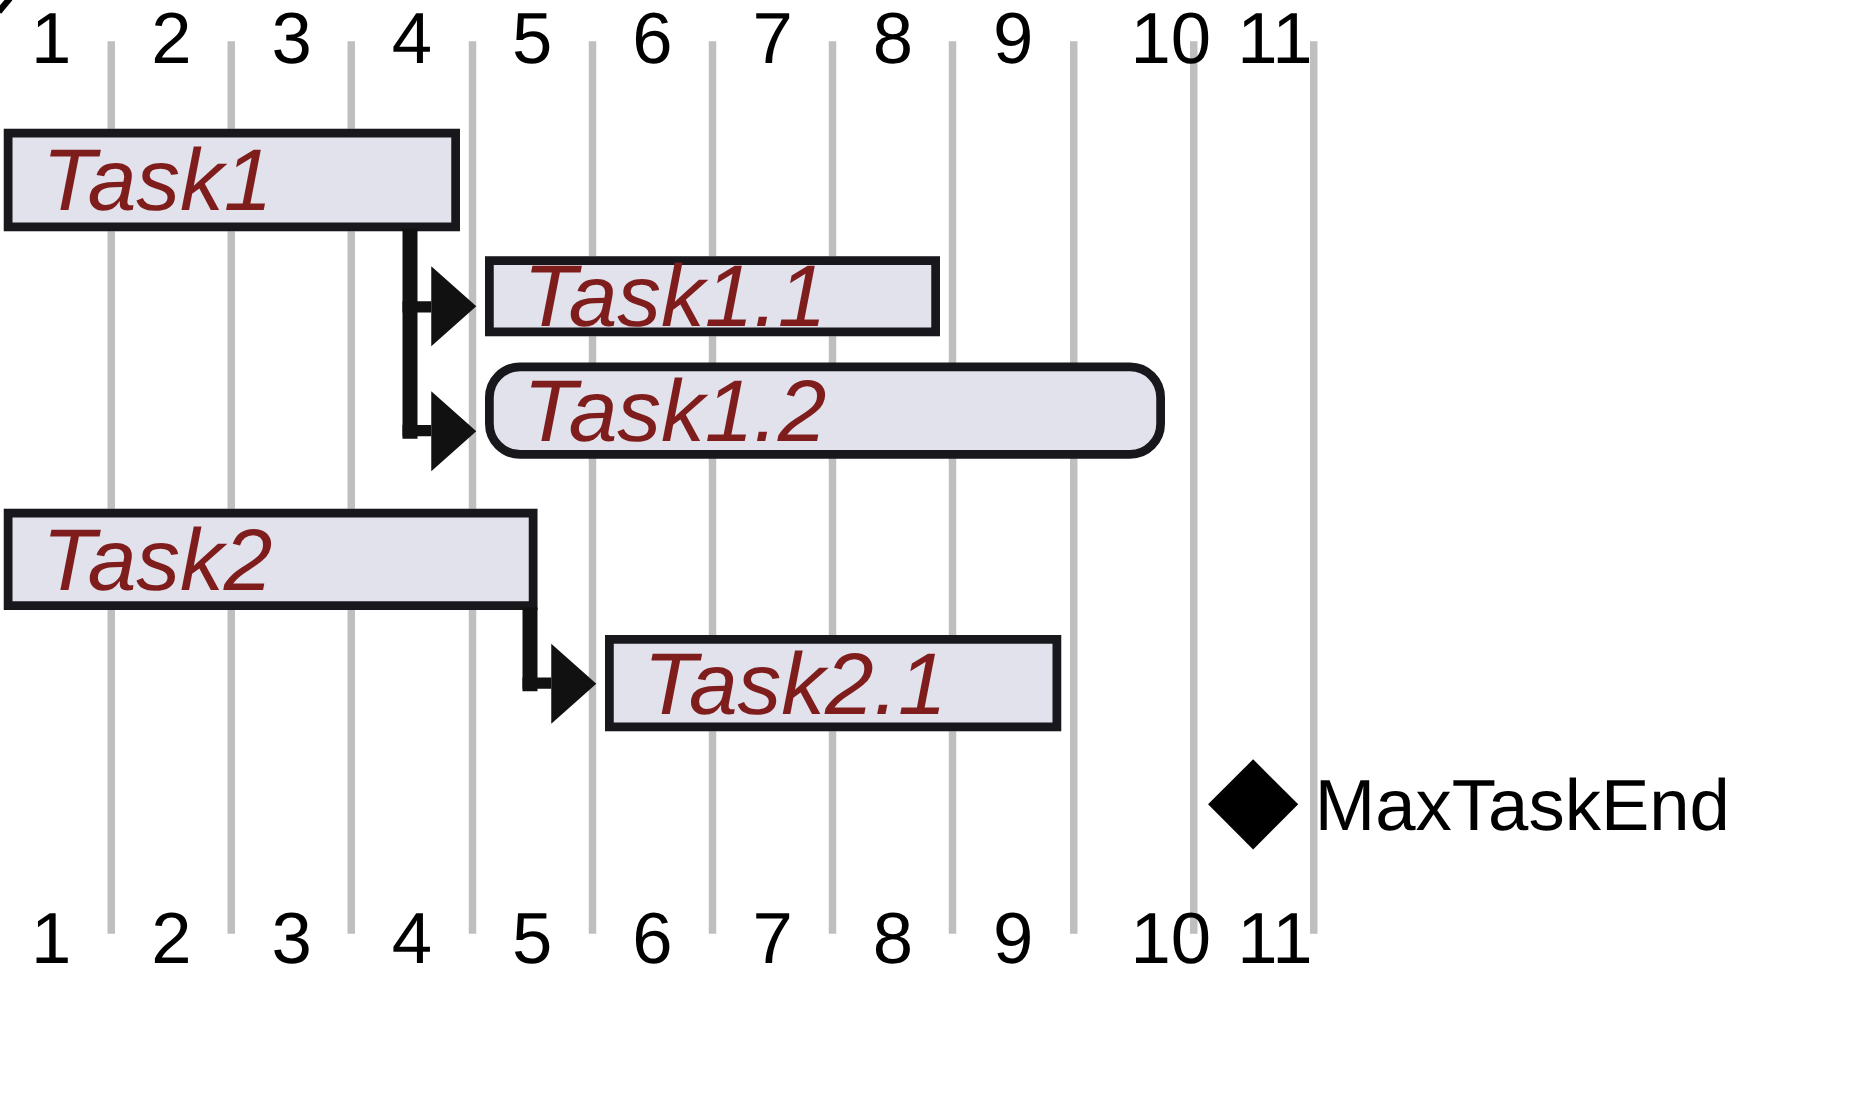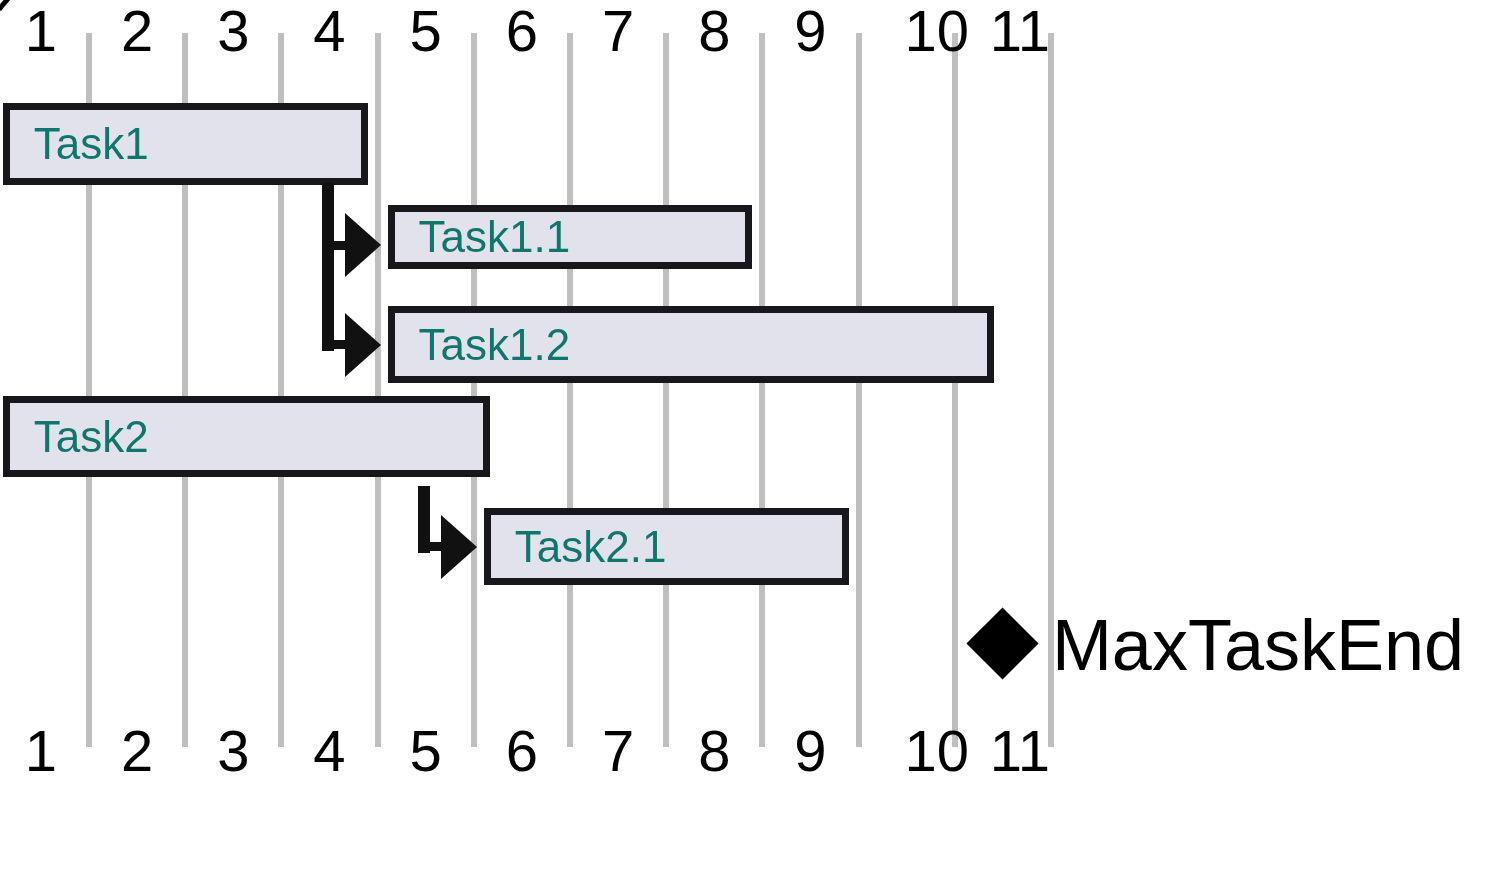--- a/index.html
+++ b/index.html
@@ -26,41 +26,42 @@
   .task-bar{
     position:absolute;
     background:#e2e2ec;
     border:7px solid #17171c;
     box-sizing:border-box;
   }
   .task-bar .bar-label{
     position:absolute;
     left:24px;top:0;bottom:0;
     display:flex;align-items:center;
-    font-size:44px;
-    color:#0f766e;
+    font-size:70px;
+    color:#7f1d1d;
     white-space:nowrap;
+    font-style:italic;
   }
   .conn-vline{position:absolute;width:12px;background:#111;}
   .conn-stub{position:absolute;height:9px;background:#111;}
   .conn-head{
     position:absolute;width:0;height:0;
     border-top:32px solid transparent;
     border-bottom:32px solid transparent;
     border-left:36px solid #111;
   }
   .milestone-diamond{
     position:absolute;
     width:51px;height:51px;
     background:#000;
     transform:rotate(45deg);
   }
   .milestone-label{
     position:absolute;
-    font-size:72px;
+    font-size:58px;
     line-height:66px;
     color:#000;
     white-space:nowrap;
   }
   .corner-mark{
     position:absolute;
     left:1px;top:-3px;
     width:5px;height:14px;
     background:#000;
     transform:rotate(40deg);
@@ -97,24 +98,24 @@
       <span class="tick" style="left: 936.7px; top: 0px;">10</span>
       <span class="tick" style="left: 1019.9px; top: 0px;">11</span>
     </div>
   <div id="bars-layer">
       <div class="task-bar" style="left: 2.8px; top: 103px; width: 364.8px; height: 82px;">
         <span class="bar-label">Task1</span>
       </div>
       <div class="task-bar" style="left: 387.6px; top: 205px; width: 364.8px; height: 64px;">
         <span class="bar-label">Task1.1</span>
       </div>
-      <div class="task-bar" style="left: 387.6px; top: 306px; width: 606px; height: 77px;">
+      <div class="task-bar" style="left: 387.6px; top: 290px; width: 544px; height: 77px; border-radius: 28px;">
         <span class="bar-label">Task1.2</span>
       </div>
-      <div class="task-bar" style="left: 2.8px; top: 396px; width: 487px; height: 81px;">
+      <div class="task-bar" style="left: 2.8px; top: 407px; width: 427px; height: 81px;">
         <span class="bar-label">Task2</span>
       </div>
       <div class="task-bar" style="left: 483.8px; top: 508px; width: 364.8px; height: 77px;">
         <span class="bar-label">Task2.1</span>
       </div>
     </div>
   <div id="connectors-layer">
       <div class="conn-stub" style="left: 321.6px; top: 240.5px; width: 23px;"></div>
       <div class="conn-head" style="left: 344.6px; top: 213px;"></div>
       <div class="conn-stub" style="left: 321.6px; top: 340px; width: 23px;"></div>

